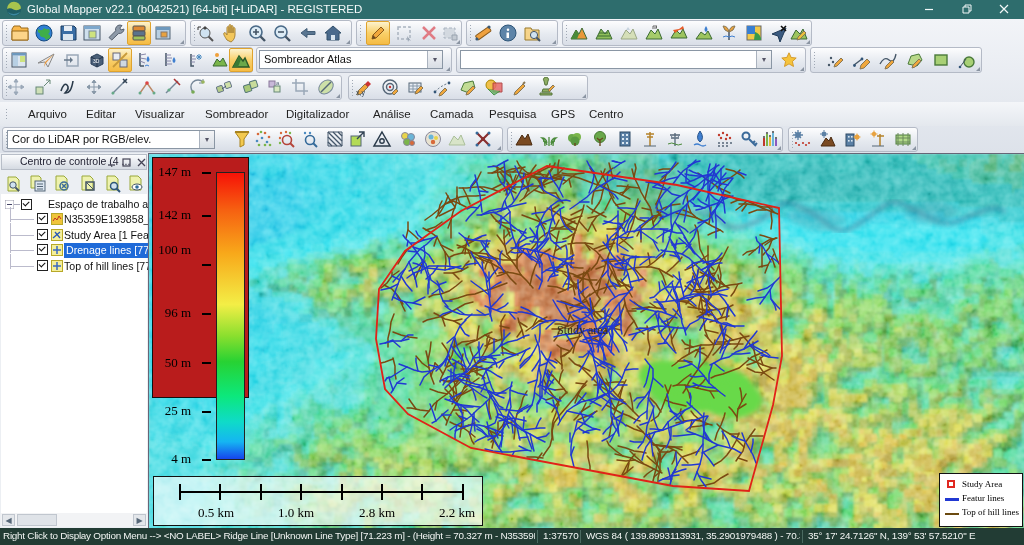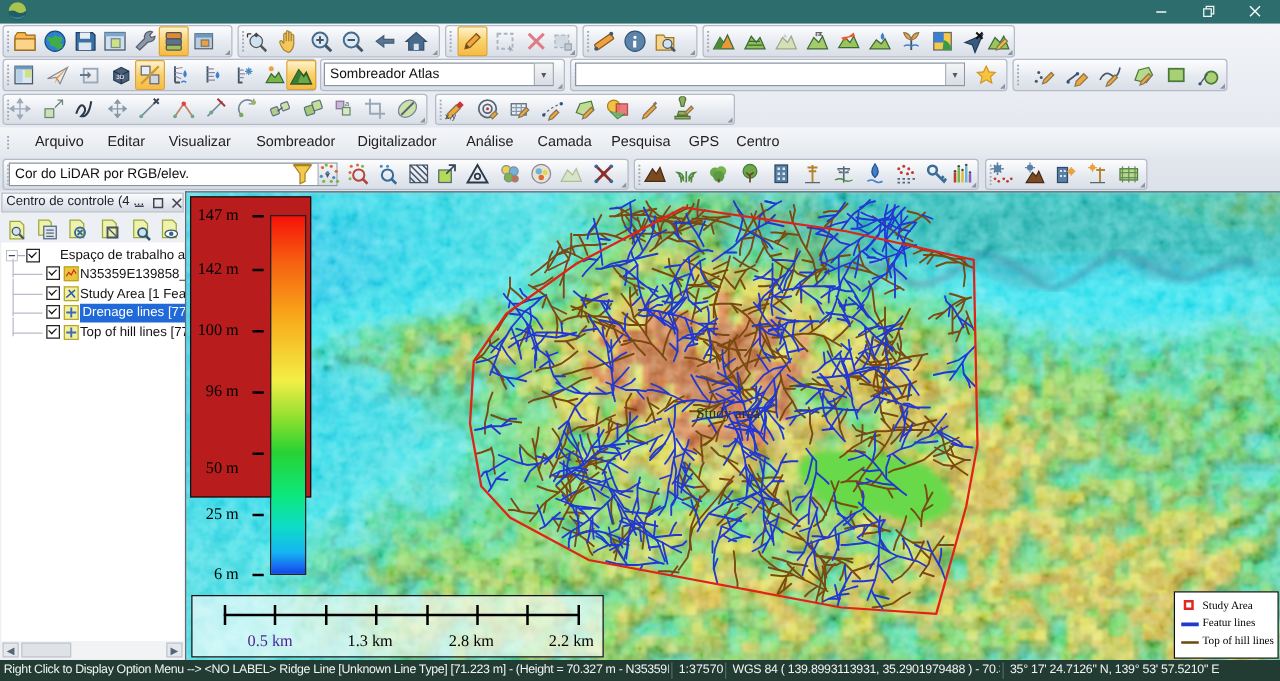--- a/index.html
+++ b/index.html
@@ -11,21 +11,21 @@
 .ic{position:absolute}
 .ichl{position:absolute;border:1px solid #dfa32e;border-radius:2px;background:linear-gradient(#fdf3cf,#f9d06a 50%,#f5bc45)}
 .combo{position:absolute;background:#fff;border:1px solid #8a96a4;font-size:11px;color:#111}
 .combo span{position:absolute;left:4px;top:2px;white-space:nowrap}
 .cbtn{position:absolute;right:0;top:0;bottom:0;width:15px;background:linear-gradient(#f4f5f7,#d8dde4);border-left:1px solid #aab2be;color:#556;font-size:8px;text-align:center;line-height:17px}
 #menubar{position:absolute;left:0;top:102px;width:1024px;height:24px;background:linear-gradient(#f4f6f9,#e4e8ee)}
 .menuitem{position:absolute;top:6px;font-size:11.5px;color:#222}
 #statusbar{position:absolute;left:0;top:528px;width:1024px;height:17px;background:#223c34;color:#f2f5f3;font-size:9.9px;line-height:16px;white-space:nowrap;overflow:hidden}
 .sbsep{position:absolute;top:2px;bottom:2px;width:1px;background:#4a6a60}
 #leftpanel{position:absolute;left:0;top:153px;width:148px;height:375px;background:#eceff3}
-#panelhdr{position:absolute;left:1px;top:1px;width:146px;height:16px;background:linear-gradient(#fbfcfd,#d5dae2);border:1px solid #b8bec8;font-size:10.5px;color:#223;padding-left:3px}
+#panelhdr{position:absolute;left:1px;top:1px;width:146px;height:16px;background:linear-gradient(#fbfcfd,#d5dae2);border:1px solid #b8bec8;font-size:10.5px;color:#223;padding-left:18px}
 .phbtn{position:absolute;top:2px;font-size:10px;color:#445;width:13px;text-align:center}
 #ptoolbar{position:absolute;left:0;top:18px;width:148px;height:26px}
 #paneltree{position:absolute;left:1px;top:41px;width:146px;height:319px;background:#fff;font-size:11px;color:#111}
 .trow{position:absolute;height:15px;line-height:15px;white-space:nowrap;font-size:10.6px}
 .cb{position:absolute;width:11px;height:11px;border:1.3px solid #222;background:#fff;top:1px}
 .cb:after{content:"";position:absolute;left:1.4px;top:1.4px;width:5px;height:2.8px;border:solid #111;border-width:0 0 1.7px 1.7px;transform:rotate(-45deg)}
 .titem{position:absolute;width:12px;height:12px;top:1px;border:1px solid #b8a828;background:#f4ef9a}
 #pscroll{position:absolute;left:1px;top:360px;width:146px;height:14px;background:#f2f3f5}
 .parw{position:absolute;top:1px;width:13px;height:12px;background:#e4e7eb;border:1px solid #c0c6ce;color:#567;font-size:8px;line-height:11px;text-align:center}
 #mapwrap{position:absolute;left:148px;top:153px;width:876px;height:375px;background:#6cc5c5;overflow:hidden;border-top:1px solid #667;border-left:1px solid #667}
@@ -37,20 +37,21 @@
 #scalebar{position:absolute;left:4px;top:322px;width:330px;height:50px;background:rgba(252,253,252,.66);border:1.5px solid #111}
 #featlegend{position:absolute;left:790px;top:319px;width:84px;height:54px;background:#fff;border:1.5px solid #111}
 .flbl{position:absolute;left:22px;font-family:"Liberation Serif",serif;font-size:9px;color:#000;white-space:nowrap}
 </style></head><body>
 <div id="titlebar">
 <svg style="position:absolute;left:6px;top:1px" width="16" height="16" viewBox="0 0 16 16">
       <circle cx="8" cy="8" r="7.2" fill="#1f5e66"></circle>
       <path d="M1 8a7 7 0 0 1 14-.5q-4 3-7.5 1T1 8z" fill="#a8c44e"></path>
       <path d="M2 11q5 4 12 0a7 7 0 0 1-12 0z" fill="#3b88a0"></path>
     </svg>
+<div id="title-text">Global Mapper v22.1 (b042521) [64-bit] [+LiDAR] - REGISTERED</div>
 <svg class="winbtn" style="left:921px" width="16" height="16" viewBox="0 0 16 16">
       <path d="M4 8.5h8" stroke="#f2f8f8" stroke-width="1.2"></path>
     </svg>
 <svg class="winbtn" style="left:958px" width="16" height="16" viewBox="0 0 16 16">
       <path d="M5 6h6v6H5z" fill="none" stroke="#f2f8f8"></path>
       <path d="M7 6V4h6v6h-2" fill="none" stroke="#f2f8f8"></path>
     </svg>
 <svg class="winbtn" style="left:996px" width="16" height="16" viewBox="0 0 16 16">
       <path d="M4 4l8 8M12 4l-8 8" stroke="#f2f8f8" stroke-width="1.2"></path>
     </svg>
@@ -420,21 +421,21 @@
       <div class="ovf"></div>
     </div>
     <div class="tbgroup" style="left:507px;top:108px;width:276px;height:25px">
       <div class="grip"></div>
       <div class="ovf"></div>
     </div>
     <div class="tbgroup" style="left:788px;top:108px;width:130px;height:25px">
       <div class="grip"></div>
       <div class="ovf"></div>
     </div>
-    <div class="combo" style="left:7px;top:111px;width:263px;height:19px">
+    <div class="combo" style="left:7px;top:111px;width:208px;height:19px">
       <span>Cor do LiDAR por RGB/elev.</span>
       <div class="cbtn">▾</div>
     </div>
     <svg class="ic" style="left:232px;top:110px;width:20px;height:20px" viewBox="0 0 20 20">
       <path d="M3 3h14l-5 7v6l-4 2v-8z" fill="#f3c94e" stroke="#a8831f"></path>
       <path d="M3 3h14" stroke="#a8831f" stroke-width="2"></path>
     </svg>
     <svg class="ic" style="left:253px;top:110px;width:20px;height:20px" viewBox="0 0 20 20">
       <g fill="#d86a3a">
         <circle cx="5" cy="5" r="1.3"></circle>
@@ -1831,44 +1832,44 @@
         <path d="M336 230L332 238"></path>
       </g>
 <polygon points="398,12 528,31 630,54 633,202 624,251 600,337 524,332 322,294 259,260 236,235 227,185 230,135 256,97 312,57" fill="none" stroke="#e12218" stroke-width="1.8"></polygon>
 <text x="408" y="180" font-family="Liberation Serif,serif" font-size="12" fill="#332c22">Study area</text>
 </svg>
     <div id="elevlegend">
       <div class="elabel" style="top:6px">147 m</div>
       <div class="etick" style="top:14px"></div>
       <div class="elabel" style="top:49px">142 m</div>
       <div class="etick" style="top:57px"></div>
-      <div class="elabel" style="top:98px">100 m</div>
+      <div class="elabel" style="top:84px">100 m</div>
       <div class="etick" style="top:106px"></div>
       <div class="elabel" style="top:147px">96 m</div>
       <div class="etick" style="top:155px"></div>
-      <div class="elabel" style="top:208px">50 m</div>
+      <div class="elabel" style="top:197px">50 m</div>
       <div class="etick" style="top:204px"></div>
       <div class="elabel" style="top:245px">25 m</div>
       <div class="etick" style="top:253px"></div>
-      <div class="elabel" style="top:293px">6 m</div>
+      <div class="elabel" style="top:293px">4 m</div>
       <div class="etick" style="top:301px"></div>
       <div id="ebar"></div>
     </div>
     <div id="scalebar">
       <div style="position:absolute;left:25px;top:14px;width:284px;height:2px;background:#000"></div>
       <div style="position:absolute;left:25px;top:7px;width:2px;height:16px;background:#000"></div>
       <div style="position:absolute;left:65px;top:7px;width:2px;height:16px;background:#000"></div>
       <div style="position:absolute;left:106px;top:7px;width:2px;height:16px;background:#000"></div>
       <div style="position:absolute;left:146px;top:7px;width:2px;height:16px;background:#000"></div>
       <div style="position:absolute;left:187px;top:7px;width:2px;height:16px;background:#000"></div>
       <div style="position:absolute;left:227px;top:7px;width:2px;height:16px;background:#000"></div>
       <div style="position:absolute;left:267px;top:7px;width:2px;height:16px;background:#000"></div>
       <div style="position:absolute;left:308px;top:7px;width:2px;height:16px;background:#000"></div>
-      <div class="serif" style="position:absolute;left:44px;top:28px;font-size:13px;color:#4c1d95">0.5 km</div>
-      <div class="serif" style="position:absolute;left:124px;top:28px;font-size:13px;color:#000">1.3 km</div>
+      <div class="serif" style="position:absolute;left:44px;top:28px;font-size:13px;color:#000000">0.5 km</div>
+      <div class="serif" style="position:absolute;left:124px;top:28px;font-size:13px;color:#000">1.0 km</div>
       <div class="serif" style="position:absolute;left:205px;top:28px;font-size:13px;color:#000">2.8 km</div>
       <div class="serif" style="position:absolute;left:285px;top:28px;font-size:13px;color:#000">2.2 km</div>
     </div>
     <div id="featlegend">
 <div style="position:absolute;left:7px;top:6px;width:8px;height:8px;border:2px solid #e02820"></div>
       <div class="flbl" style="top:5px">Study Area</div>
 <div style="position:absolute;left:5px;top:24px;width:14px;height:2.5px;background:#2138d2"></div>
       <div class="flbl" style="top:19px">Featur lines</div>
 <div style="position:absolute;left:5px;top:39px;width:14px;height:2px;background:#6b4a10"></div>
       <div class="flbl" style="top:33px">Top of hill lines</div>

